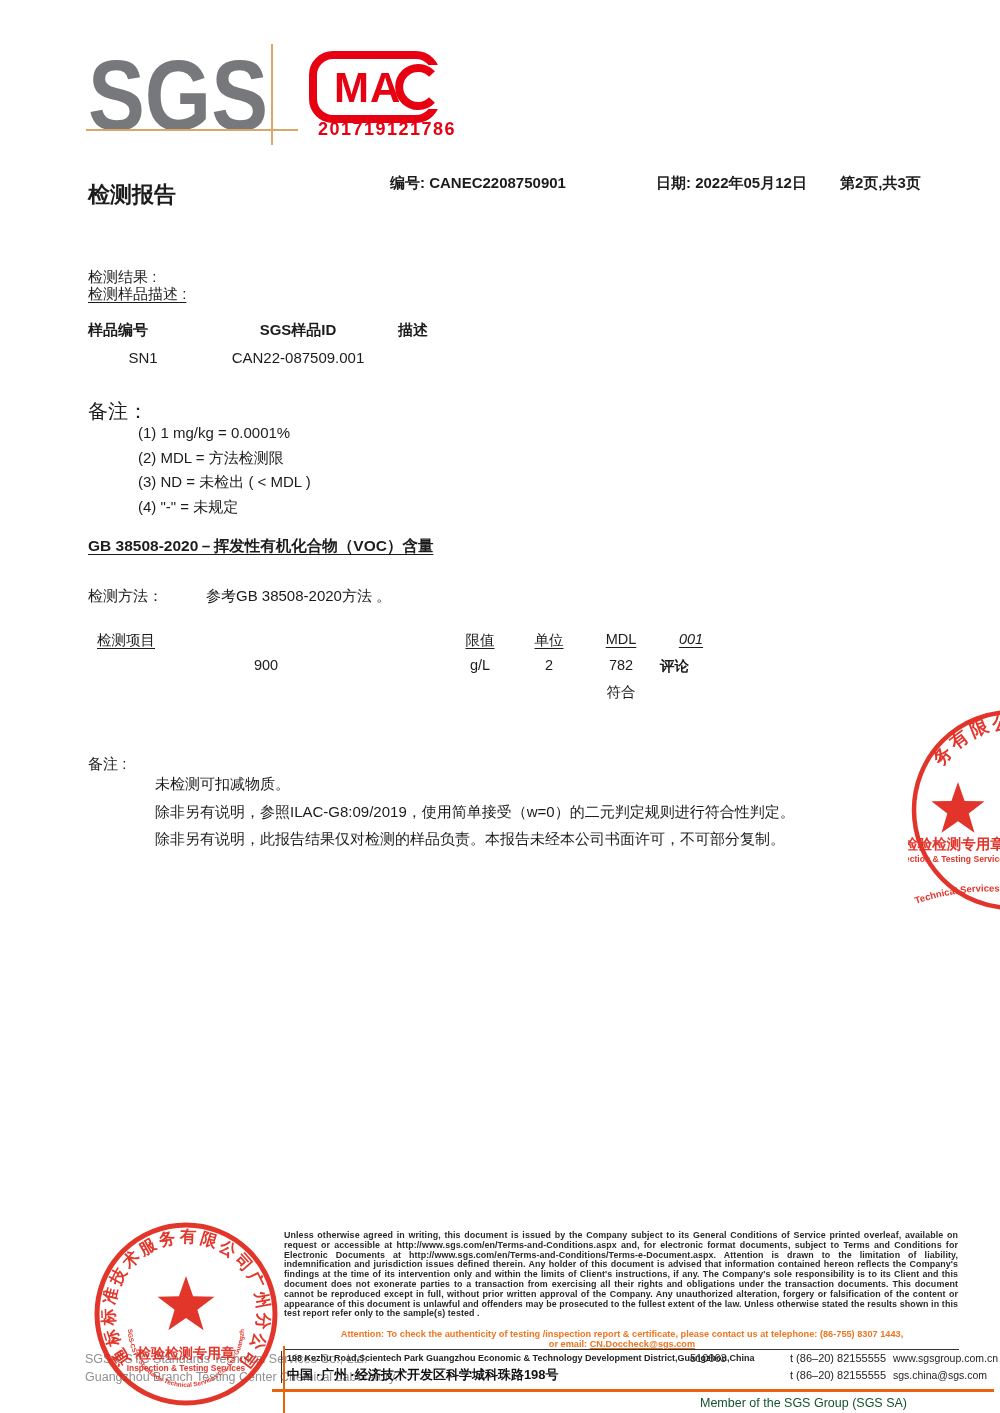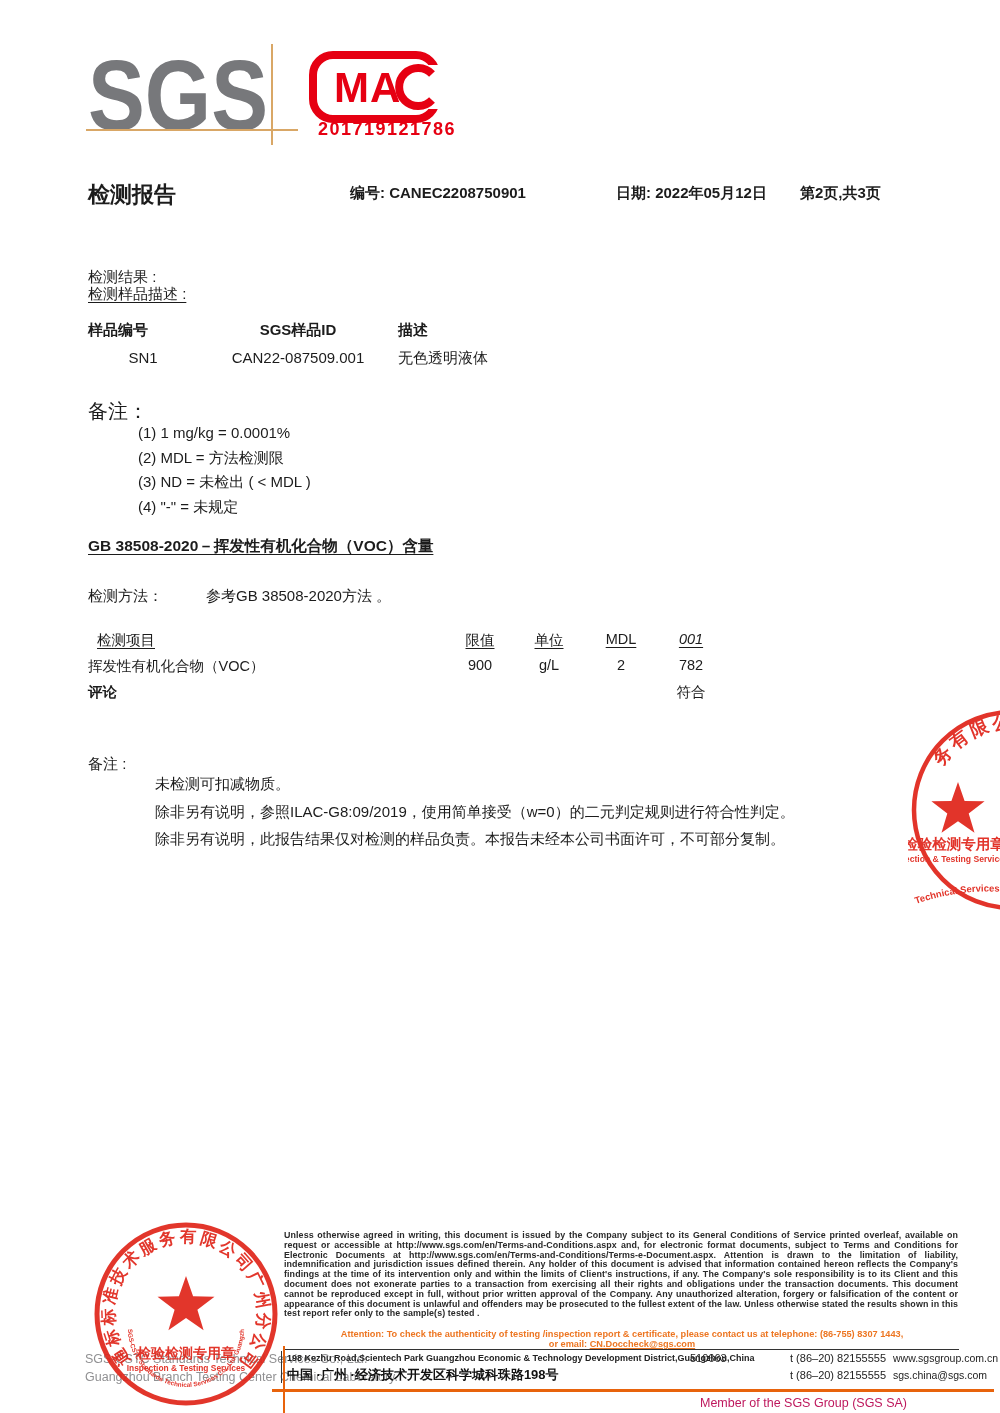--- a/index.html
+++ b/index.html
@@ -10,21 +10,21 @@
 
   
   .sgs-logo { left:86px; top:46px; }
   .tan-hline { left:86px; top:129px; width:212px; height:2px; background:#d9a766; }
   .tan-vline { left:271px; top:44px; width:2px; height:101px; background:#d9a766; }
   .cma-box { left:308px; top:50px; }
   .cma-number { left:318px; top:119px; font-size:18px; font-weight:bold; color:#e60012; letter-spacing:1.5px; }
 
   
   .doc-title { left:88px; top:180px; font-size:22px; font-weight:bold; }
-  .meta { top:184px; font-size:15px; font-weight:bold; }
+  .meta { top:174px; font-size:15px; font-weight:bold;margin-left:40px; }
   .meta-no { left:350px; } .meta-date { left:616px; } .meta-pages { left:800px; }
 
   .results-label { left:88px; top:232px; font-size:15px;margin-top:36px; }
 
   .sample-heading { left:88px; top:285px; font-size:15px; text-decoration:underline; text-underline-offset:3px; }
 
   .sample-table { left:88px; top:321px; width:620px; display:grid; grid-template-columns:110px 200px auto; row-gap:9px; font-size:15px; }
   .sample-table .hdr { font-weight:bold; }
   .c-center { text-align:center; }
 
@@ -63,21 +63,21 @@
   .addr-en-pc { left:690px; top:1352px; font-size:11px; color:#222; }
   .addr-cn { left:287px; top:1366px; font-size:13px; font-weight:bold; color:#111; }
   .addr-cn-pc-label { left:648px; top:1422px; font-size:16px; font-weight:bold; color:#111; }
   .tel1 { left:790px; top:1352px; font-size:11px; color:#222; }
   .tel2 { left:790px; top:1369px; font-size:11px; color:#222; }
   .web  { left:893px; top:1352px; font-size:10.5px; color:#222; }
   .mail { left:893px; top:1369px; font-size:10.5px; color:#222; }
 
   .orange-hline { left:272px; top:1389px; width:722px; height:3px; background:#e8630c; }
   .orange-vline { left:283px; top:1346px; width:2px; height:67px; background:#e8630c; }
-  .member-line { left:700px; top:1396px; font-size:12.5px; color:#be185d; }
+  .member-line { left:700px; top:1396px; font-size:12.5px; color:#14532d; }
 </style>
 </head>
 <body>
 
 <div class="page">
 
   <div class="abs sgs-logo">
     <svg width="200" height="90" viewBox="0 0 200 90">
       <text x="2" y="84" font-size="100" font-weight="bold" fill="#77787b" textLength="180" lengthAdjust="spacingAndGlyphs">SGS</text>
     </svg>
@@ -102,21 +102,20 @@
 
   <div class="abs results-label">检测结果 :</div>
 
   <div class="abs sample-heading">检测样品描述 :</div>
   <div class="abs sample-table">
     <div class="hdr">样品编号</div>
     <div class="hdr c-center">SGS样品ID</div>
     <div class="hdr">描述</div>
     <div class="c-center">SN1</div>
     <div class="c-center">CAN22-087509.001</div>
-    <div>无色透明液体</div>
   </div>
 
   <div class="abs notes1-heading">备注：</div>
   <div class="abs notes1-list">
     <div>(1) 1 mg/kg = 0.0001%</div>
     <div>(2) MDL = 方法检测限</div>
     <div>(3) ND = 未检出 ( &lt; MDL )</div>
     <div>(4) "-" = 未规定</div>
   </div>
 
@@ -124,21 +123,20 @@
   <div class="abs method-label">检测方法：</div>
   <div class="abs method-value">参考GB 38508-2020方法 。</div>
 
   <div class="abs voc-table">
     <div class="hdr-item"><span class="u">检测项目</span></div>
     <div class="c-center"><span class="u">限值</span></div>
     <div class="c-center"><span class="u">单位</span></div>
     <div class="c-center"><span class="u">MDL</span></div>
     <div class="c-center res-col"><span class="u">001</span></div>
 
-    <div>挥发性有机化合物（VOC）</div>
     <div class="c-center">900</div>
     <div class="c-center">g/L</div>
     <div class="c-center">2</div>
     <div class="c-center">782</div>
 
     <div class="b">评论</div>
     <div></div>
       <div></div>
       <div></div>
     <div class="c-center">符合</div>

